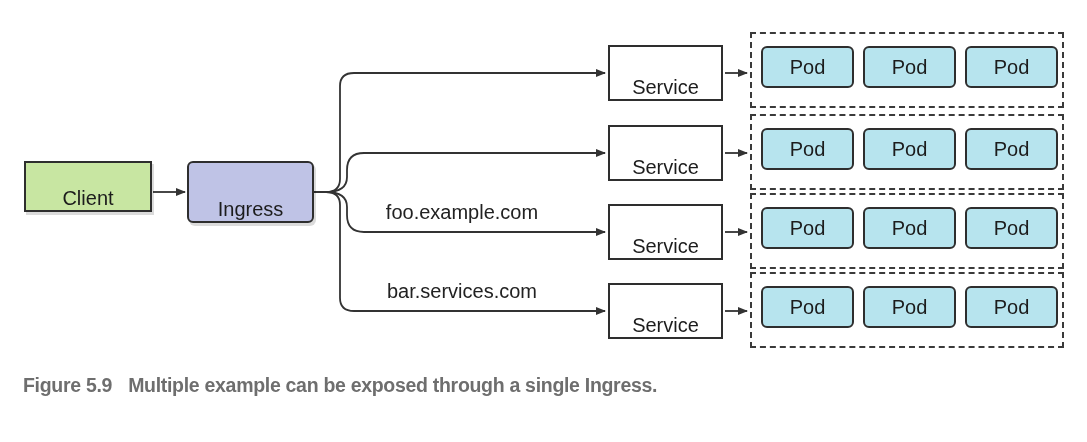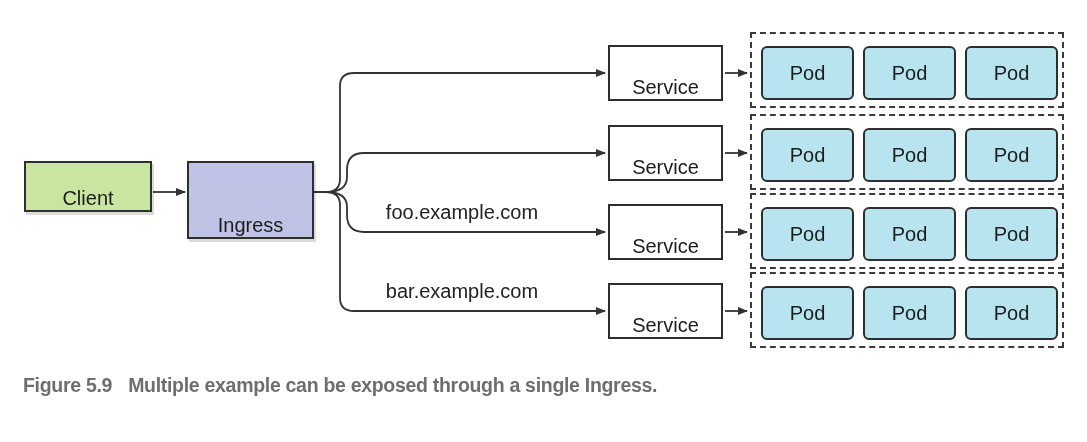--- a/index.html
+++ b/index.html
@@ -31,23 +31,24 @@
     font-size: 20px;
     color: #1c1c1c;
     background: #ffffff;
   }
   .client-box {
     left: 24px; top: 161px; width: 128px; height: 51px;
     background: #c8e6a2;
     box-shadow: 2px 3px 0 rgba(0,0,0,0.14);
   }
   .ingress-box {
-    left: 187px; top: 161px; width: 127px; height: 78px;
+    left: 187px; top: 161px; width: 127px; height: 62px;
     background: #bfc3e6;
     box-shadow: 2px 3px 0 rgba(0,0,0,0.14);
+    border-radius: 6px;
   }
   .service-box {
     left: 608px; width: 115px; height: 56px;
     background: #ffffff;
   }
   .service-r1 { top: 45px; }
   .service-r2 { top: 125px; }
   .service-r3 { top: 204px; }
   .service-r4 { top: 283px; }
 
@@ -60,21 +61,21 @@
   }
   .podgroup-r1 { top: 32px; }
   .podgroup-r2 { top: 114px; }
   .podgroup-r3 { top: 193px; }
   .podgroup-r4 { top: 272px; }
 
   .pod {
     position: absolute;
     box-sizing: border-box;
     top: 12px;
-    width: 93px; height: 54px;
+    width: 93px; height: 42px;
     background: #b7e4ee;
     border: 2px solid #2e2e2e;
     border-radius: 6px;
     display: flex;
     align-items: center;
     justify-content: center;
     font-size: 20px;
     color: #1c1c1c;
   }
   .pod-1 { left: 9px; }
@@ -135,21 +136,21 @@
   </svg>
 
   <div class="box client-box">
     <span>Client</span>
   </div>
   <div class="box ingress-box">
     <span>Ingress</span>
   </div>
 
   <div class="route-label route-r3">foo.example.com</div>
-  <div class="route-label route-r4">bar.example.com</div>
+  <div class="route-label route-r4">bar.services.com</div>
 
   <div class="box service-box service-r1">
     <span>Service</span>
   </div>
   <div class="box service-box service-r2">
     <span>Service</span>
   </div>
   <div class="box service-box service-r3">
     <span>Service</span>
   </div>

